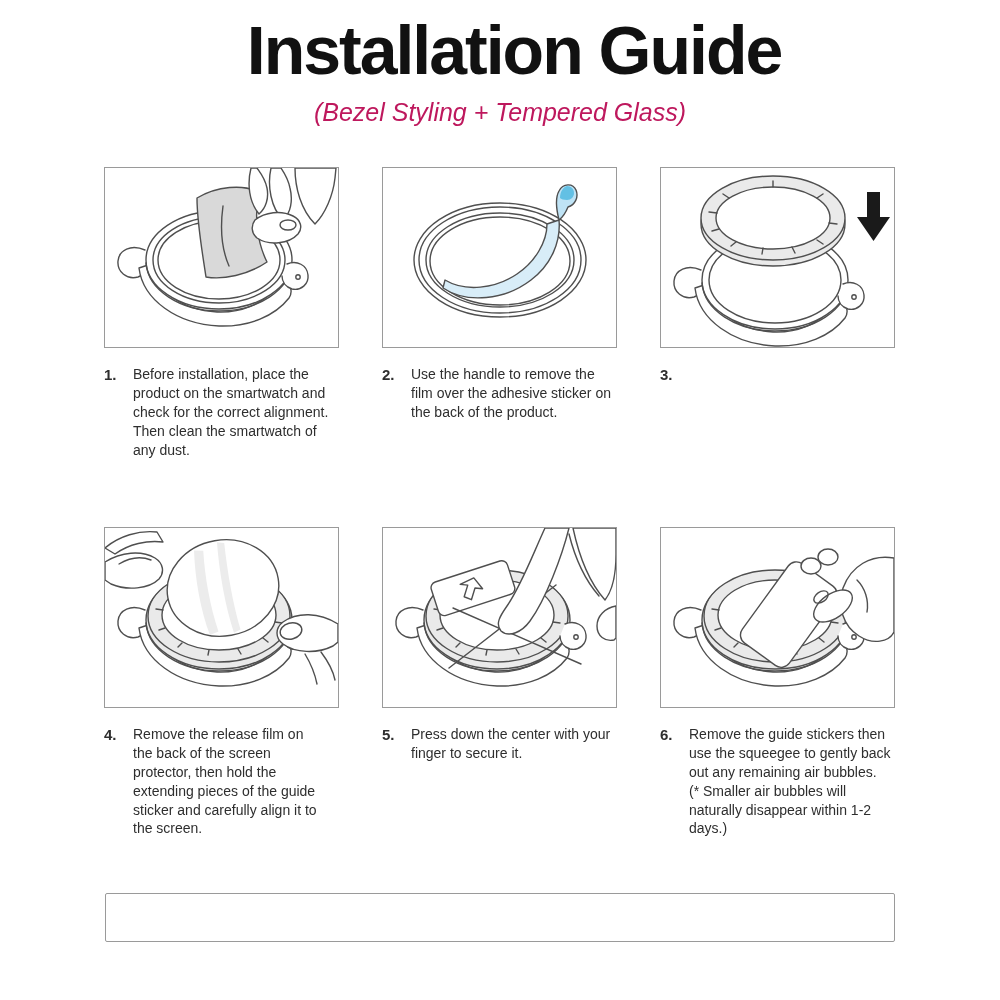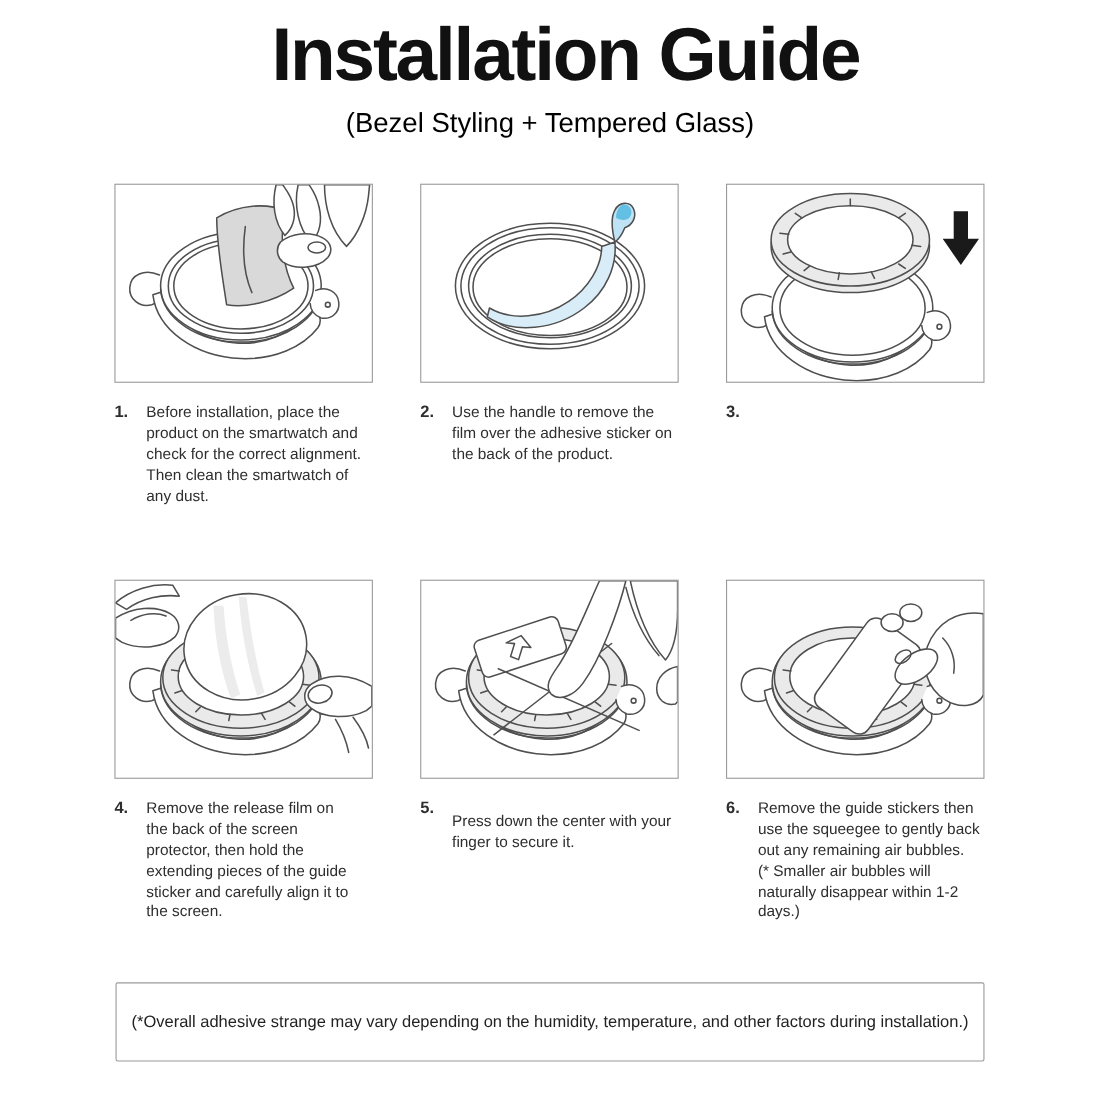--- a/index.html
+++ b/index.html
@@ -5,40 +5,40 @@
   html,body{margin:0;padding:0;}
   body{
     width:1000px;height:1000px;background:#ffffff;overflow:hidden;
     font-family:"Liberation Sans","DejaVu Sans",sans-serif;color:#2e2e2e;
   }
   .page-title{
     margin:16px 0 0;text-align:center;font-size:68px;line-height:1.0;
     font-weight:bold;color:#111;letter-spacing:-2px;padding-left:28px;
   }
   .page-subtitle{
-    margin:14px 0 0;text-align:center;font-size:25px;font-weight:400;color:#000000;
+    margin:14px 0 0;text-align:center;font-size:25px;font-weight:400;color:#be185d;font-style:italic;
   }
   .grid{
     width:792px;margin:40px auto 0;display:grid;
     grid-template-columns:235px 235px 235px;column-gap:43px;
     grid-template-rows:181px 179px 181px auto;
   }
   .figbox{
     box-sizing:border-box;height:181px;border:1px solid #9a9a9a;background:#fff;
   }
   .figbox svg{display:block;width:100%;height:100%;}
   .step{
     box-sizing:border-box;padding-top:17px;display:flex;gap:9px;align-items:flex-start;
   }
   .step-num{font-weight:bold;font-size:15px;line-height:1.32;flex:0 0 20px;}
   .step-body{font-size:14px;line-height:1.35;}
   .s3 .step-body{font-size:13.3px;letter-spacing:-0.25px;line-height:1.36;}
   .s1 .step-body{max-width:198px;}
   .s4 .step-body{max-width:186px;}
-  .s5 .step-body{max-width:204px;margin-top:12px;}
+  .s5 .step-body{max-width:204px;}
   .s6 .step-body{max-width:202px;}
   .footer-box{
     box-sizing:border-box;width:790px;margin:55px auto 0;border:1px solid #9a9a9a;
     border-radius:2px;padding:25px 12px 22px;text-align:center;
     font-size:15px;line-height:1.5;color:#222;
   }
   .ln{stroke:#4f4f4f;stroke-width:1.4;fill:none;stroke-linecap:round;stroke-linejoin:round;}
 </style>
 </head>
 <body>
@@ -220,14 +220,13 @@
     <span class="step-num">6.</span>
     <div class="step-body">
       <div>Remove the guide stickers then use the squeegee to gently back out any remaining air bubbles.</div>
       <div>(* Smaller air bubbles will naturally disappear within 1-2 days.)</div>
     </div>
   </div>
 
 </div>
 
 <div class="footer-box">
-  <div>(*Overall adhesive strange may vary depending on the humidity, temperature, and other factors during installation.)</div>
 </div>
 
 </body></html>

